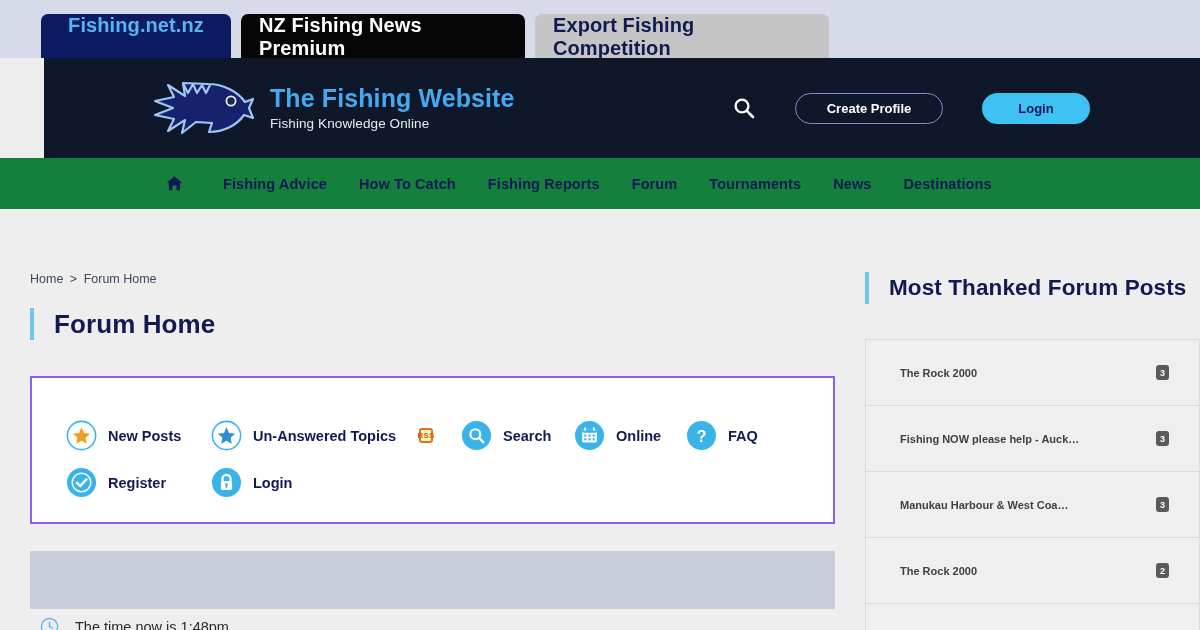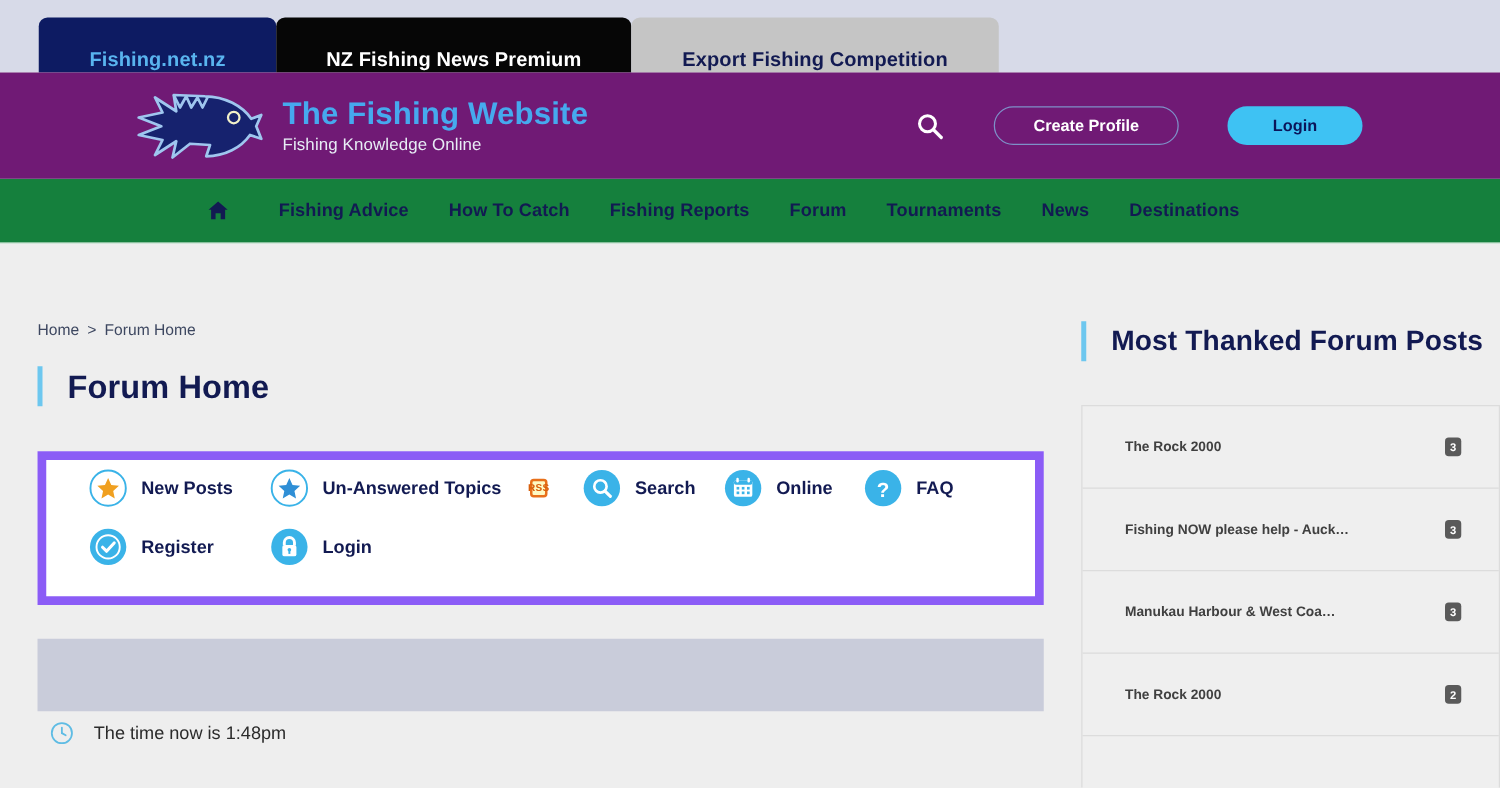--- a/index.html
+++ b/index.html
@@ -16,41 +16,43 @@
     background: #d7dae8;
     position: relative;
     display: flex;
     align-items: flex-end;
     padding-left: 31px;
   }
   .site-tab {
     height: 44px;
     border-radius: 7px 7px 0 0;
     display: flex;
-    align-items: flex-end;
+    align-items: flex-start;
     justify-content: center;
-    font-size: 16px;
+    font-size: 20px;
     font-weight: bold;
     letter-spacing: .1px;
     cursor: pointer;
     user-select: none;
     padding: 0 18px;
+    margin-left: 10px;
   }
   .site-tab.t1 { width: 190px; background: #0d1b62; color: #59b4ef; }
   .site-tab.t2 { width: 284px; background: #060606; color: #ffffff; }
   .site-tab.t3 { width: 294px; background: #c5c5c5; color: #121a52; }
 
   
   .masthead {
-    height: 85px;
-    background: #701a75;
+    height: 100px;
+    background: #0f172a;
     display: flex;
     align-items: center;
     padding: 0 110px 0 108px;
     position: relative;
+    margin-left: 44px;
   }
   .logo-wrap { display: flex; align-items: center; gap: 14px; }
   .fishmark { width: 104px; height: 66px; flex: none; }
   .brand-title {
     font-size: 25px; font-weight: bold; color: #46a9ee;
     line-height: 1.05; letter-spacing: .1px;
   }
   .brand-sub { font-size: 13.5px; color: #e7ecf5; margin-top: 4px; letter-spacing: .1px; }
 
   .head-actions {
@@ -99,22 +101,22 @@
   .crumb-sep { margin: 0 3px; }
 
   .title-row { display: flex; align-items: center; gap: 20px; margin-bottom: 30px; }
   .accent-bar { width: 4px; height: 32px; background: #6dc7ef; flex: none; }
   .page-title { font-size: 26px; font-weight: bold; color: #121a52; letter-spacing: .1px; }
   .side-title { font-size: 22.5px; font-weight: bold; color: #121a52; letter-spacing: .1px; }
 
   
   .panel {
     background: #ffffff;
-    border: 7px solid #8b5cf6;
-    padding: 7px 0 24px 34px;
+    border: 2px solid #8b5cf6;
+    padding: 42px 0 24px 34px;
     margin-top: 36px;
   }
   .shortcut-grid { display: flex; flex-wrap: wrap; row-gap: 16px; }
   .shortcut { display: flex; align-items: center; gap: 11px; cursor: pointer; }
   .shortcut .lbl { font-size: 14.5px; font-weight: bold; color: #121a52; white-space: nowrap; }
   .ic { width: 31px; height: 31px; flex: none; }
 
   .rss-badge {
     width: 14px; height: 15px; border: 2px solid #e8701a; border-radius: 3px;
     background: #fef9c3; color: #d85f0c; font-size: 8px; font-weight: bold;

